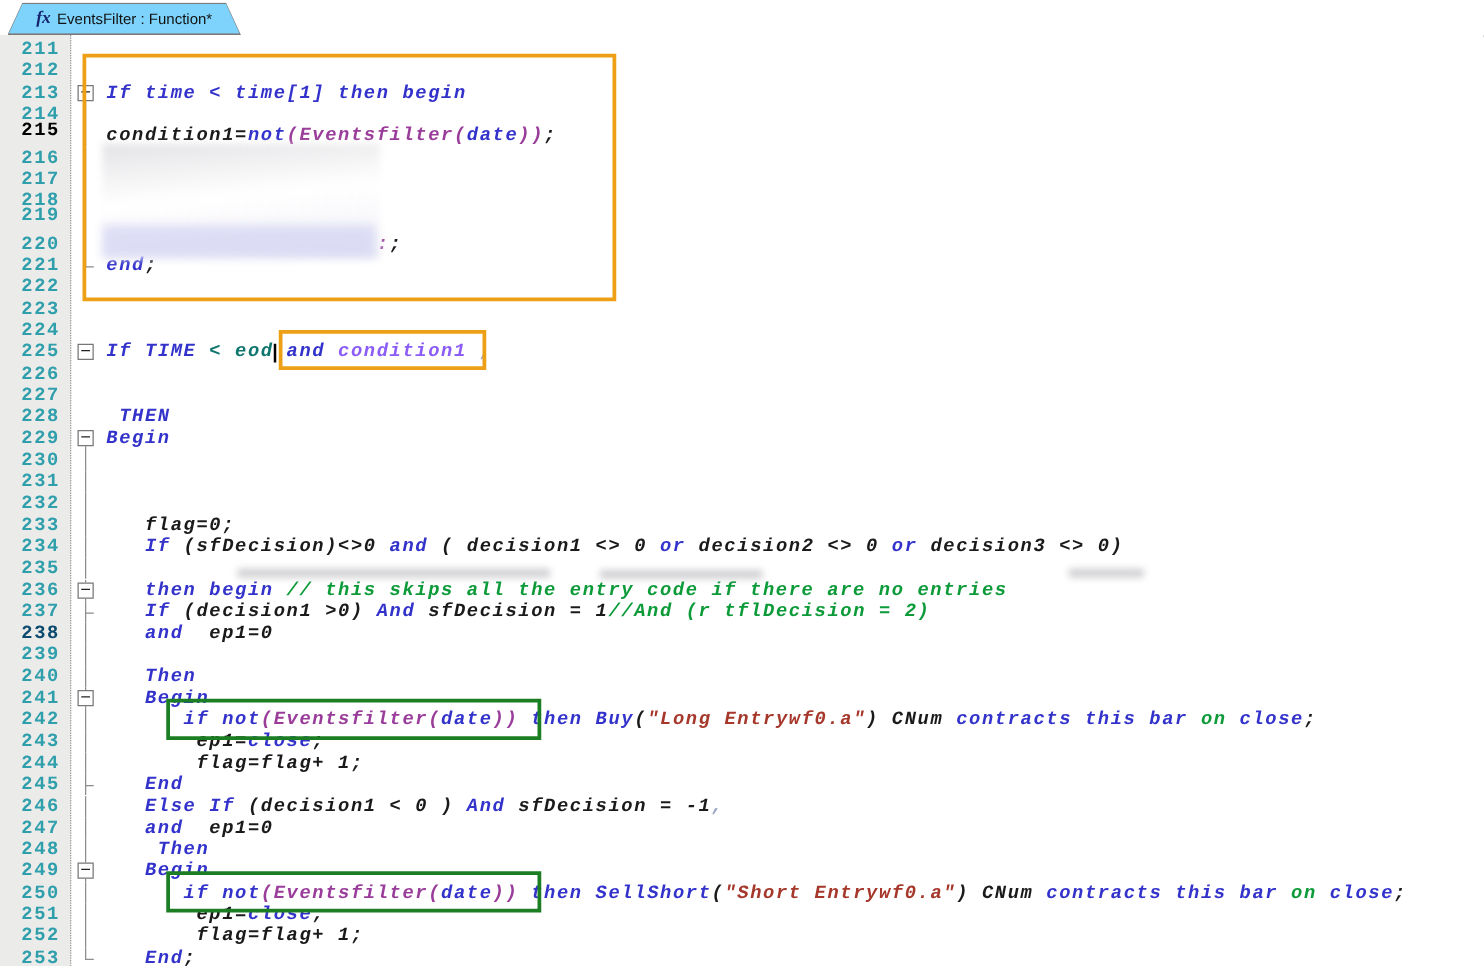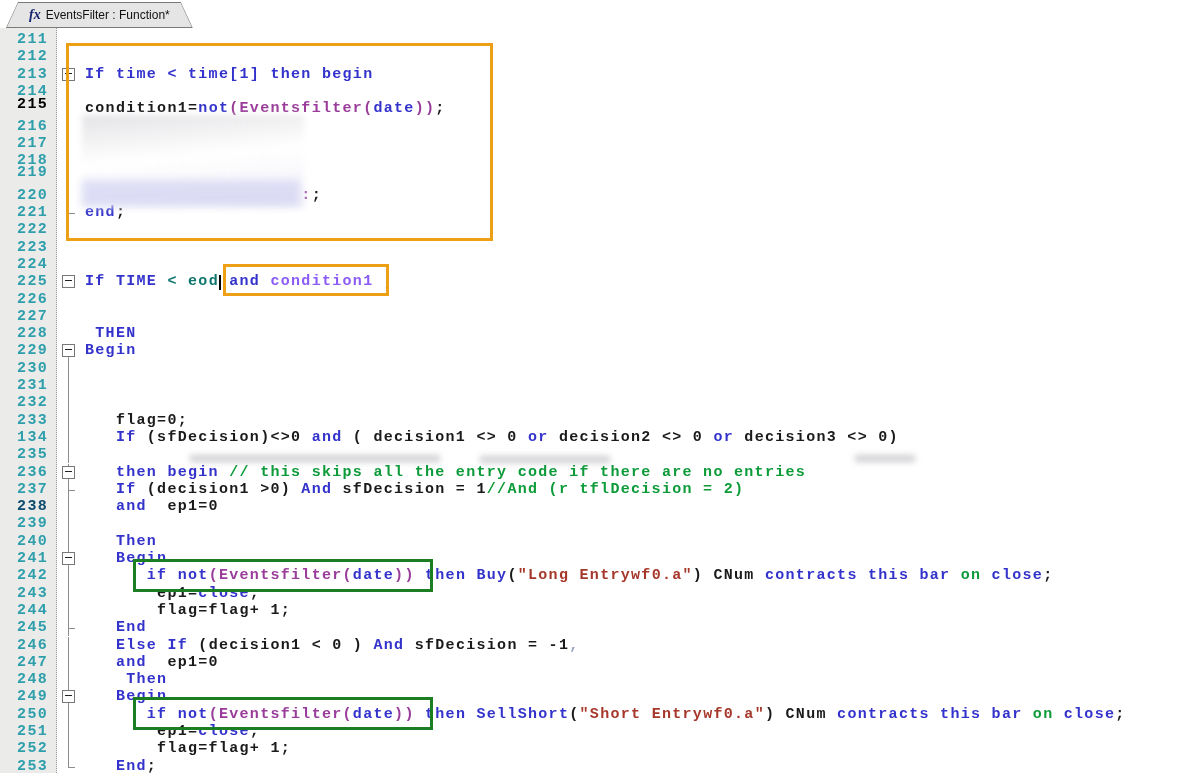--- a/index.html
+++ b/index.html
@@ -5,36 +5,36 @@
   html,body{margin:0;padding:0;background:#fff;}
   .app{position:relative;width:1187px;height:773px;overflow:hidden;background:#fff;
        font-family:"Liberation Sans",sans-serif;}
   
   .tabbar{position:absolute;left:0;top:0;width:100%;height:28px;background:#fff;
           border-bottom:2px solid #6e6e6e;display:flex;align-items:flex-end;}
   .tab{position:relative;height:25px;margin-right:-16px;
        clip-path:polygon(12px 0,calc(100% - 12px) 0,100% 100%,0 100%);
        background:#7a7a7a;padding:1px 1px 0 1px;}
   .tab-inner{height:24px;clip-path:polygon(11px 0,calc(100% - 11px) 0,100% 100%,0 100%);
-       background:#e5e5e5;display:flex;align-items:center;gap:5px;padding:0 22px;
+       background:#7dd3fc;display:flex;align-items:center;gap:5px;padding:0 22px;
        font-size:12px;color:#111;white-space:nowrap;}
   .tab.front{z-index:2;margin-left:6px;}
   .tab.active .tab-inner{font-weight:bold;background:#dcd8d0;}
   .fx-glyph{font-family:"Liberation Serif",serif;font-style:italic;font-weight:bold;
        font-size:14px;color:#14246d;line-height:1;}
   
   .editor{position:absolute;left:0;top:28px;width:1187px;height:745px;background:#fff;overflow:hidden;}
   .gutter{position:absolute;left:0;top:0;width:56px;height:100%;background:#ebebe9;
           border-right:1px dotted #9a9a9a;}
   .lnum{position:absolute;left:0;width:48px;text-align:right;
         font-family:"Liberation Mono","DejaVu Sans Mono",monospace;
         font-weight:bold;font-size:15px;line-height:17.3px;letter-spacing:1.3px;}
   .cline{position:absolute;left:85px;white-space:pre;
         font-family:"Liberation Mono","DejaVu Sans Mono",monospace;
-        font-weight:bold;font-size:15px;line-height:17.3px;letter-spacing:1.3px;}
+        font-weight:bold;font-size:15px;line-height:17.3px;letter-spacing:1.3px;font-style:italic;}
   
   .fold{position:absolute;left:61px;width:15px;height:17.3px;}
   .fold.l::before,.fold.bm::before,.fold.tm::before,.fold.bs::before,.fold.te::before{
         content:"";position:absolute;left:7px;width:1px;background:#8c8c8c;}
   .fold.l::before,.fold.bm::before,.fold.tm::before{top:0;bottom:0;}
   .fold.bs::before{top:9px;bottom:0;}
   .fold.te::before{top:0;height:10px;}
   .fold.te::after,.fold.tm::after{content:"";position:absolute;left:7px;width:7px;height:1px;
         top:9px;background:#8c8c8c;}
   .fbox{position:absolute;left:1px;top:2px;width:11px;height:11px;border:1px solid #777;
@@ -81,21 +81,21 @@
         <div class="lnum" style="top: 227.9px; color: rgb(47, 159, 172);">224</div>
         <div class="lnum" style="top: 245.2px; color: rgb(47, 159, 172);">225</div>
         <div class="lnum" style="top: 262.5px; color: rgb(47, 159, 172);">226</div>
         <div class="lnum" style="top: 279.8px; color: rgb(47, 159, 172);">227</div>
         <div class="lnum" style="top: 297.1px; color: rgb(47, 159, 172);">228</div>
         <div class="lnum" style="top: 314.4px; color: rgb(47, 159, 172);">229</div>
         <div class="lnum" style="top: 331.7px; color: rgb(47, 159, 172);">230</div>
         <div class="lnum" style="top: 349px; color: rgb(47, 159, 172);">231</div>
         <div class="lnum" style="top: 366.3px; color: rgb(47, 159, 172);">232</div>
         <div class="lnum" style="top: 383.6px; color: rgb(47, 159, 172);">233</div>
-        <div class="lnum" style="top: 400.9px; color: rgb(47, 159, 172);">134</div>
+        <div class="lnum" style="top: 400.9px; color: rgb(47, 159, 172);">234</div>
         <div class="lnum" style="top: 418.2px; color: rgb(47, 159, 172);">235</div>
         <div class="lnum" style="top: 435.5px; color: rgb(47, 159, 172);">236</div>
         <div class="lnum" style="top: 452.8px; color: rgb(47, 159, 172);">237</div>
         <div class="lnum" style="top: 470.1px; color: #0c4a6e;">238</div>
         <div class="lnum" style="top: 487.4px; color: rgb(47, 159, 172);">239</div>
         <div class="lnum" style="top: 504.7px; color: rgb(47, 159, 172);">240</div>
         <div class="lnum" style="top: 522px; color: rgb(47, 159, 172);">241</div>
         <div class="lnum" style="top: 539.3px; color: rgb(47, 159, 172);">242</div>
         <div class="lnum" style="top: 556.6px; color: rgb(47, 159, 172);">243</div>
         <div class="lnum" style="top: 573.9px; color: rgb(47, 159, 172);">244</div>

